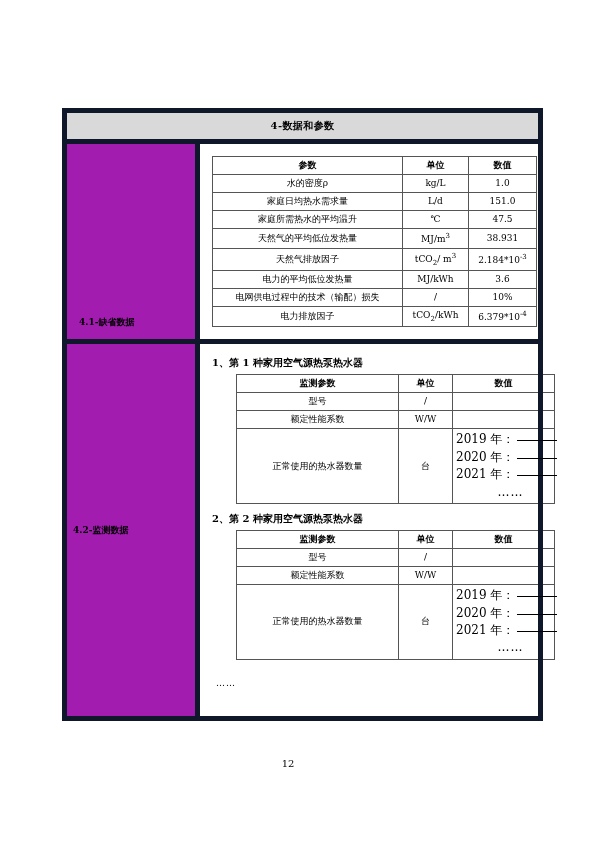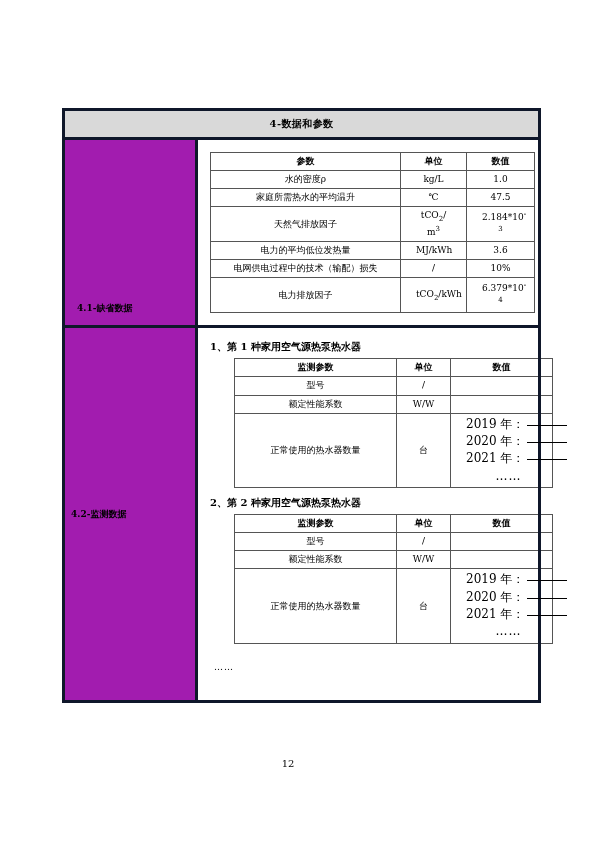--- a/index.html
+++ b/index.html
@@ -26,21 +26,21 @@
 
   .outer-table {
     position: absolute;
     left: 62px;
     top: 108px;
     width: 476px;
     border-collapse: collapse;
     table-layout: fixed;
   }
   .outer-table td {
-    border: 3px solid #0f172a;
+    border: 5px solid #0f172a;
     vertical-align: top;
     padding: 0;
   }
 
   
   .band-title {
     background: #d9d9d9;
     text-align: center;
     font-weight: bold;
     font-size: 10px;
@@ -82,21 +82,21 @@
   }
   .inner-table.params {
     width: 324px;
   }
   .inner-table.monitor {
     width: 318px;
     margin: 0 0 0 24px;
   }
   .inner-table td, .inner-table th {
     border: 1px solid #555555;
-    padding: 2px 15px;
+    padding: 2px 3px;
     text-align: center;
     vertical-align: middle;
     line-height: 1.45;
     font-weight: normal;
   }
   .inner-table th {
     font-weight: bold;
   }
   .col-name  { width: 190px; }
   .col-unit  { width: 66px; }
@@ -194,23 +194,33 @@
                 <th>数值</th>
               </tr>
             </thead>
             <tbody>
               <tr>
                 <td>水的密度<span>ρ</span></td>
                 <td>kg/L</td>
                 <td>1.0</td>
               </tr>
               <tr>
+                <td>家庭日均热水需求量</td>
+                <td>L/d</td>
+                <td>151.0</td>
+              </tr>
+              <tr>
                 <td>家庭所需热水的平均温升</td>
                 <td>℃</td>
                 <td>47.5</td>
+              </tr>
+              <tr>
+                <td>天然气的平均低位发热量</td>
+                <td>MJ/m<sup>3</sup></td>
+                <td>38.931</td>
               </tr>
               <tr>
                 <td>天然气排放因子</td>
                 <td>tCO<sub>2</sub>/ m<sup>3</sup></td>
                 <td>2.184*10<sup>-3</sup></td>
               </tr>
               <tr>
                 <td>电力的平均低位发热量</td>
                 <td>MJ/kWh</td>
                 <td>3.6</td>

